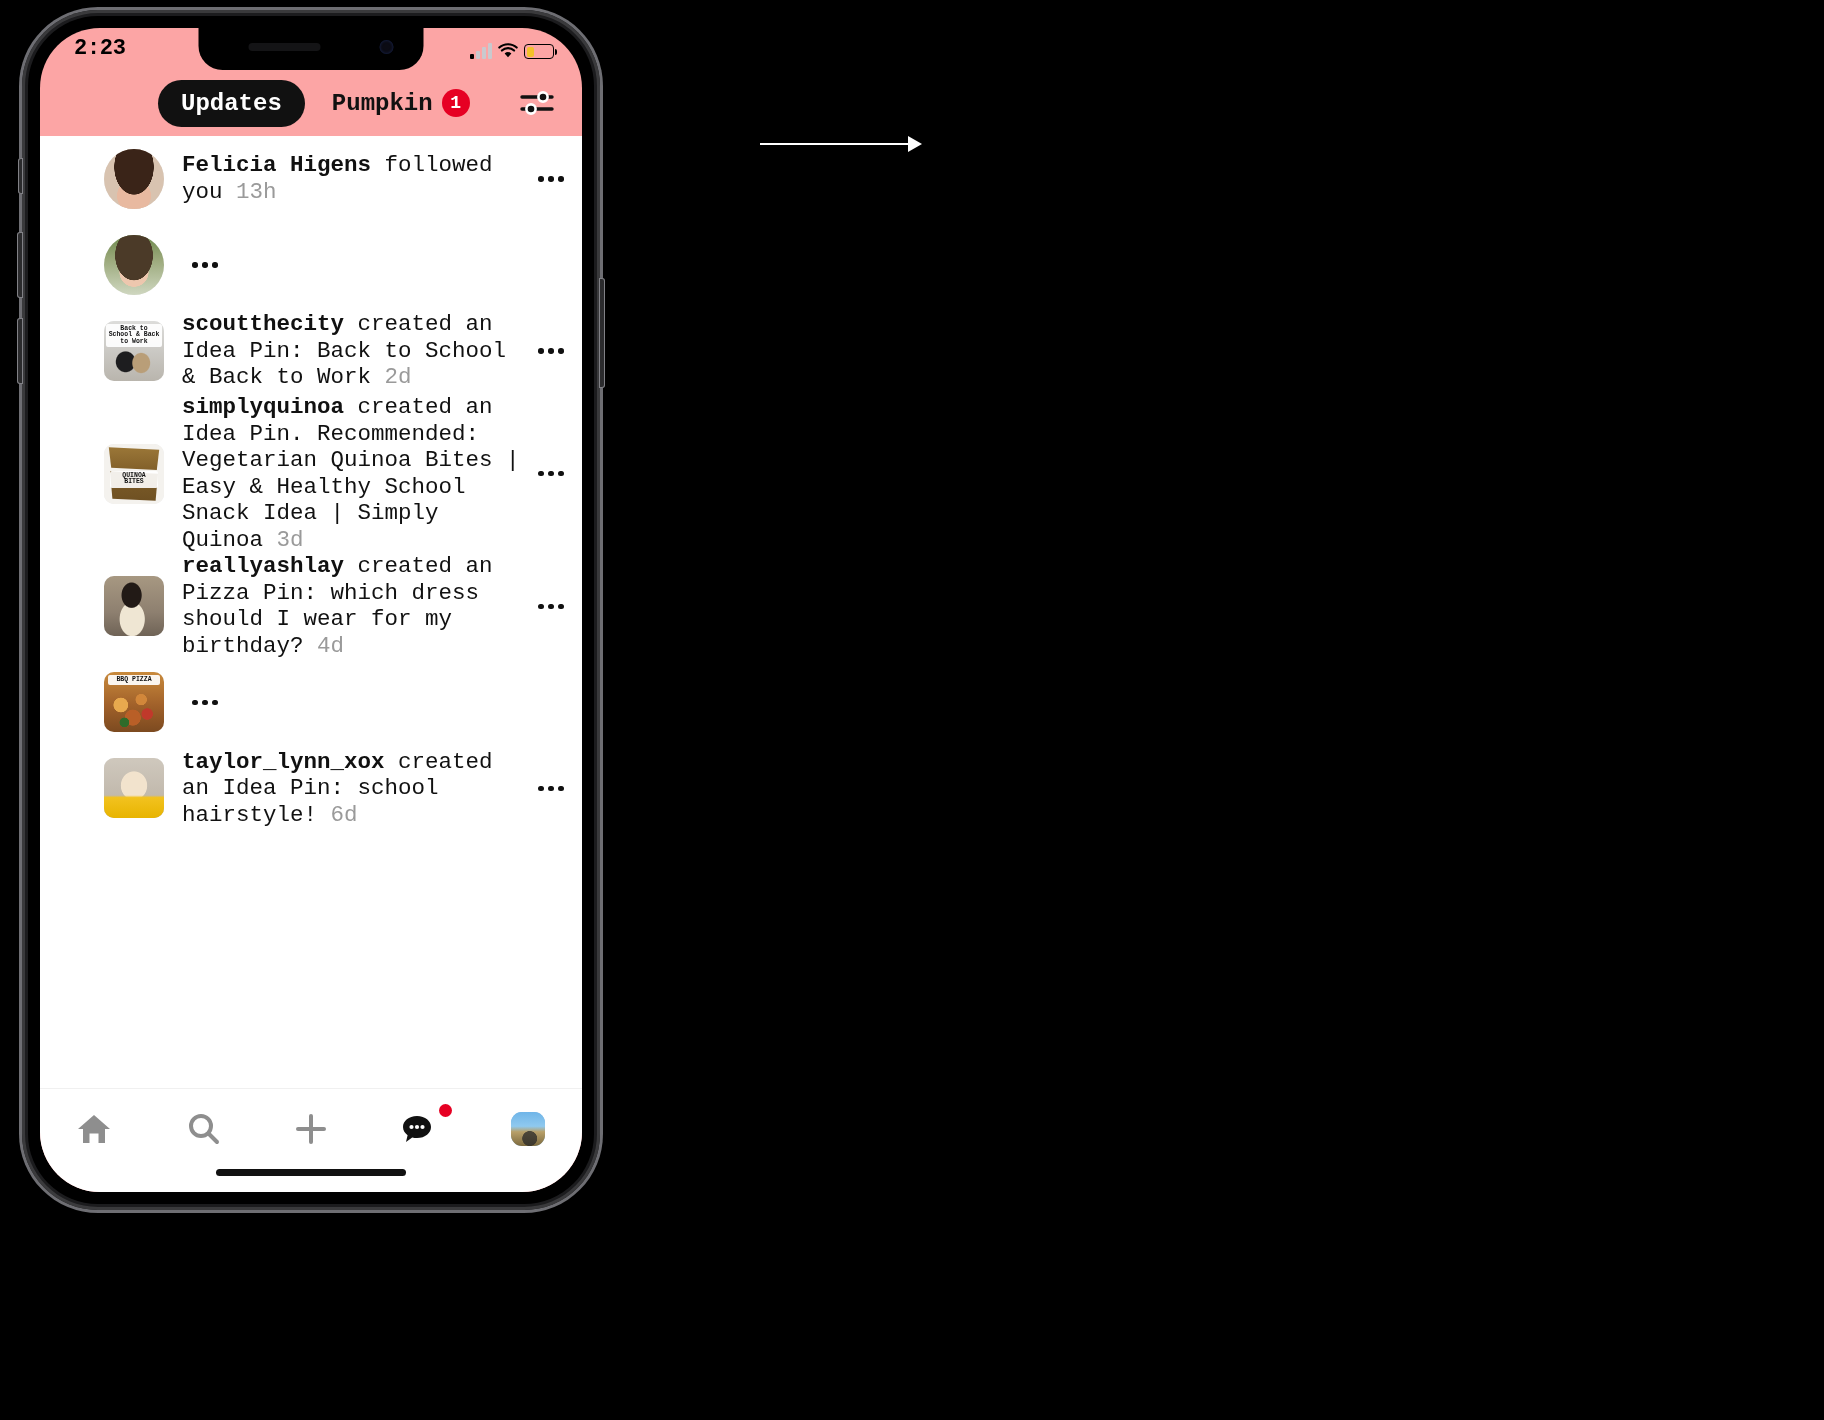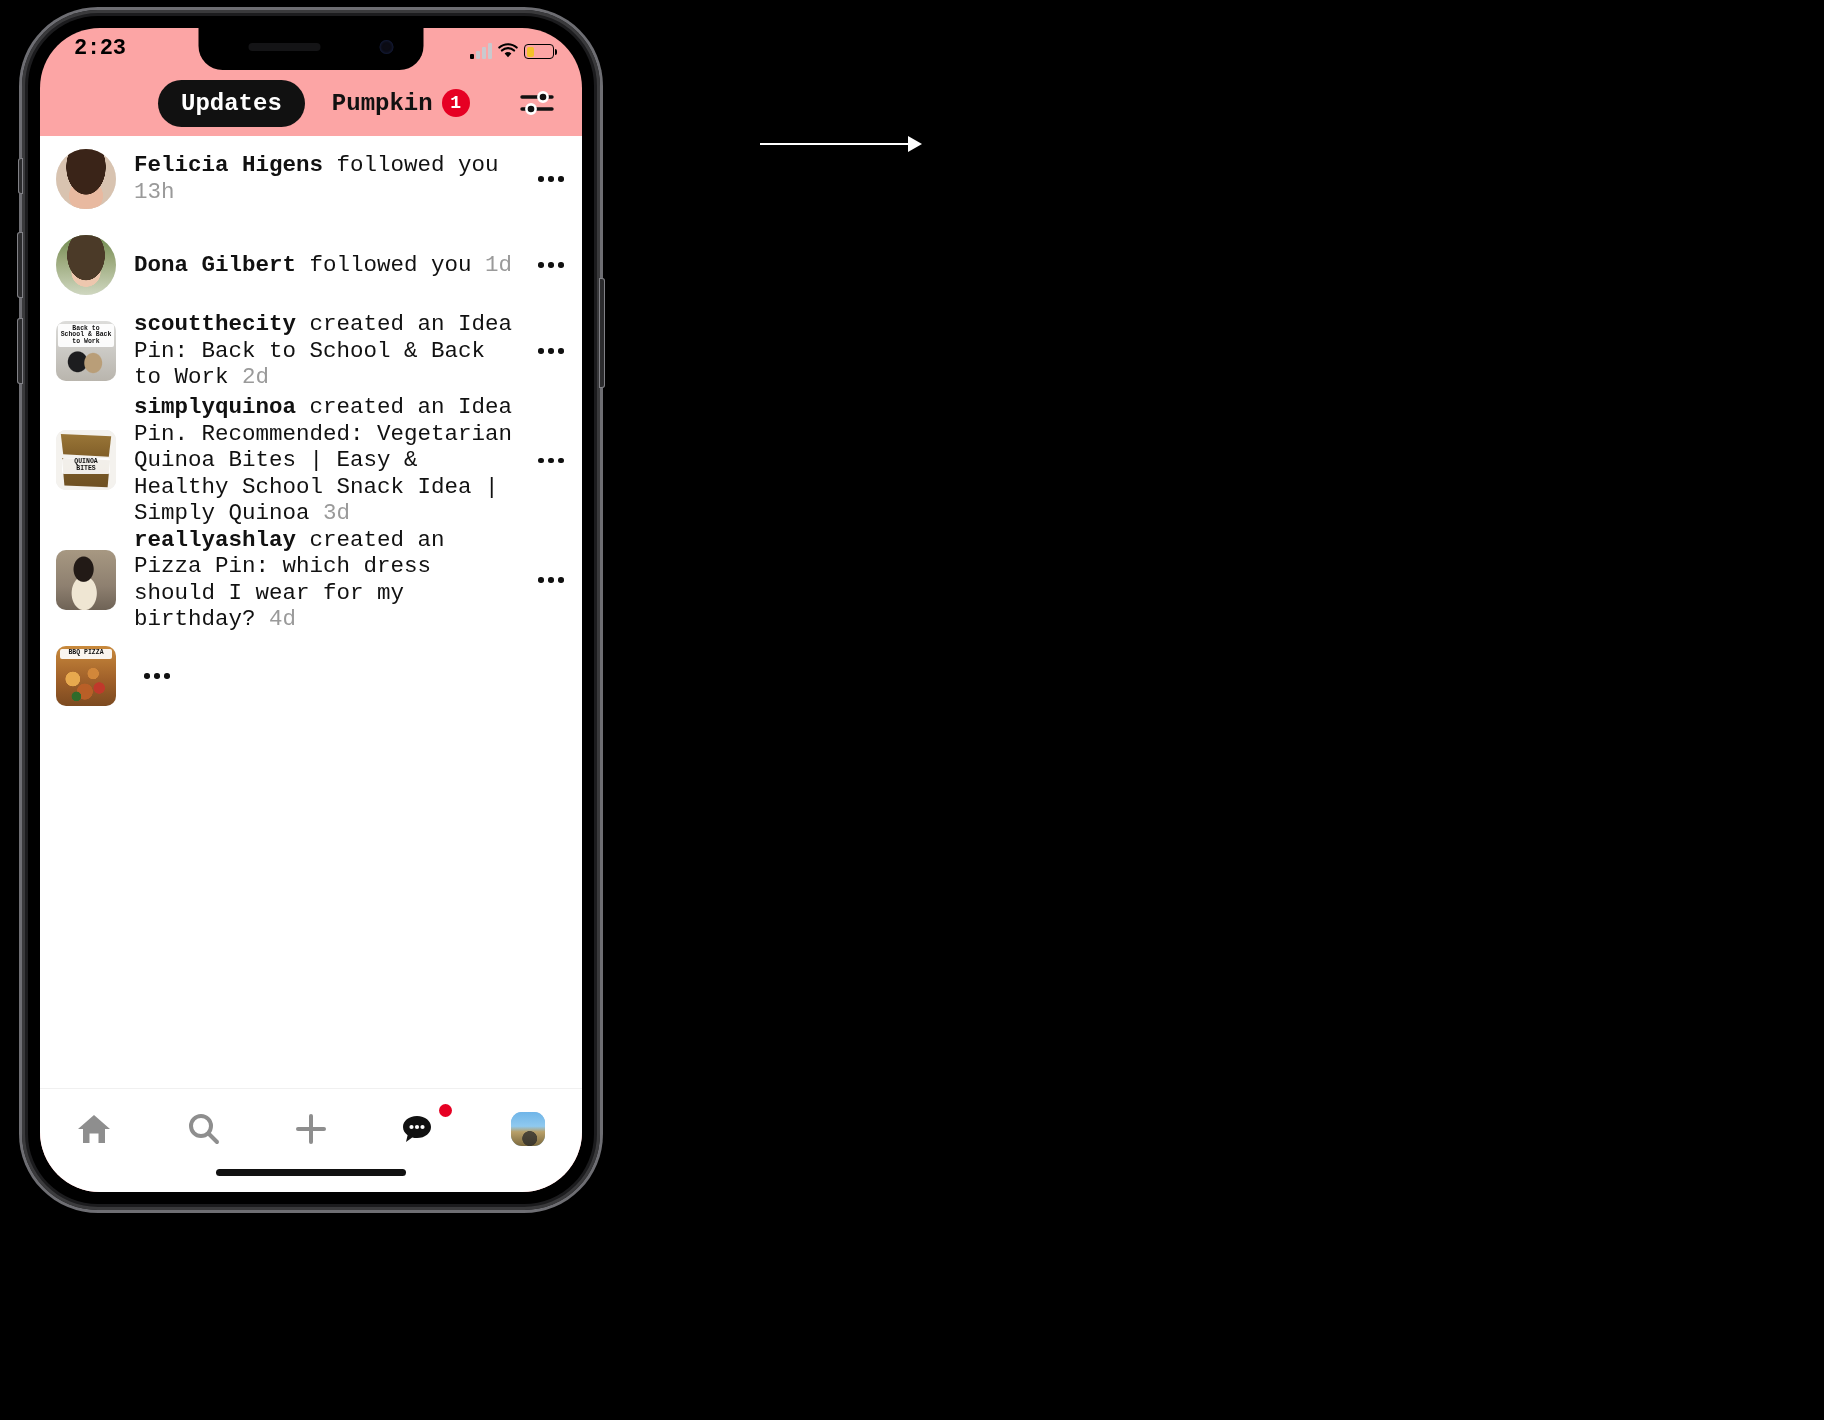--- a/index.html
+++ b/index.html
@@ -209,20 +209,21 @@
     overflow: hidden;
     background: #fff;
   }
   .feed-row {
     display: flex;
     align-items: center;
     padding: 0 8px 0 16px;
     min-height: 86px;
     box-sizing: border-box;
     cursor: pointer;
+    margin-left: 48px;
   }
   .row-media {
     flex: 0 0 auto;
     width: 60px;
     height: 60px;
     margin-right: 18px;
     overflow: hidden;
     position: relative;
     background: #e9e9e9;
   }
@@ -413,21 +414,20 @@
               <span></span>
               <span></span>
             </div>
           </div>
           <div class="feed-row">
             <div class="row-media avatar">
               <div class="ph" style="background:linear-gradient(180deg,#6f8a4e 0%,#9aa87a 40%,#cfd7c0 100%);"></div>
               <div class="ph" style="background:radial-gradient(circle at 50% 62%, #edc7ae 0 30%, transparent 31%);"></div>
               <div class="ph" style="background:radial-gradient(ellipse at 50% 34%, #4b3a28 0 44%, transparent 45%);"></div>
             </div>
-            <div class="row-text"><b>Dona Gilbert</b><span> followed you </span><span class="row-time">1d</span></div>
             <div class="row-more">
               <span></span>
               <span></span>
               <span></span>
             </div>
           </div>
           <div class="feed-row">
             <div class="row-media pin">
               <div class="ph" style="background:linear-gradient(180deg,#dcdcda 0%,#c9c7c2 55%,#b9b5ad 100%);"></div>
               <div class="ph" style="background:radial-gradient(ellipse at 36% 68%, #1d1d1f 0 17%, transparent 19%);"></div>
@@ -468,20 +468,33 @@
               <span></span>
             </div>
           </div>
           <div class="feed-row">
             <div class="row-media pin">
               <div class="ph" style="background:linear-gradient(180deg,#c98a3c 0%,#a1612a 55%,#7c4a20 100%);"></div>
               <div class="ph" style="background:radial-gradient(circle at 28% 55%, #e8a94e 0 13%, transparent 14%),radial-gradient(circle at 62% 46%, #d2873a 0 11%, transparent 12%),radial-gradient(circle at 48% 76%, #b95f27 0 14%, transparent 15%);"></div>
               <div class="ph" style="background:radial-gradient(circle at 72% 70%, #c0392b 0 9%, transparent 10%),radial-gradient(circle at 34% 84%, #2f6b2a 0 7%, transparent 8%);"></div>
               <div class="ph-label" style="background:rgba(255,255,255,0.92);color:#111;left:4px;right:4px;text-align:center;">BBQ PIZZA</div>
             </div>
+            <div class="row-more">
+              <span></span>
+              <span></span>
+              <span></span>
+            </div>
+          </div>
+          <div class="feed-row">
+            <div class="row-media pin">
+              <div class="ph" style="background:linear-gradient(180deg,#cfc8bd 0%,#b9b0a3 100%);"></div>
+              <div class="ph" style="background:radial-gradient(ellipse at 50% 46%, #f2e3cd 0 30%, transparent 32%);"></div>
+              <div class="ph" style="background:linear-gradient(180deg,transparent 62%, #f2c21f 66%, #e8b400 100%);"></div>
+            </div>
+            <div class="row-text"><b>taylor_lynn_xox</b><span> created an Idea Pin: school hairstyle! </span><span class="row-time">6d</span></div>
             <div class="row-more">
               <span></span>
               <span></span>
               <span></span>
             </div>
           </div>
         </div>
 
       <div id="bottom-nav">
         <div class="nav-item">

